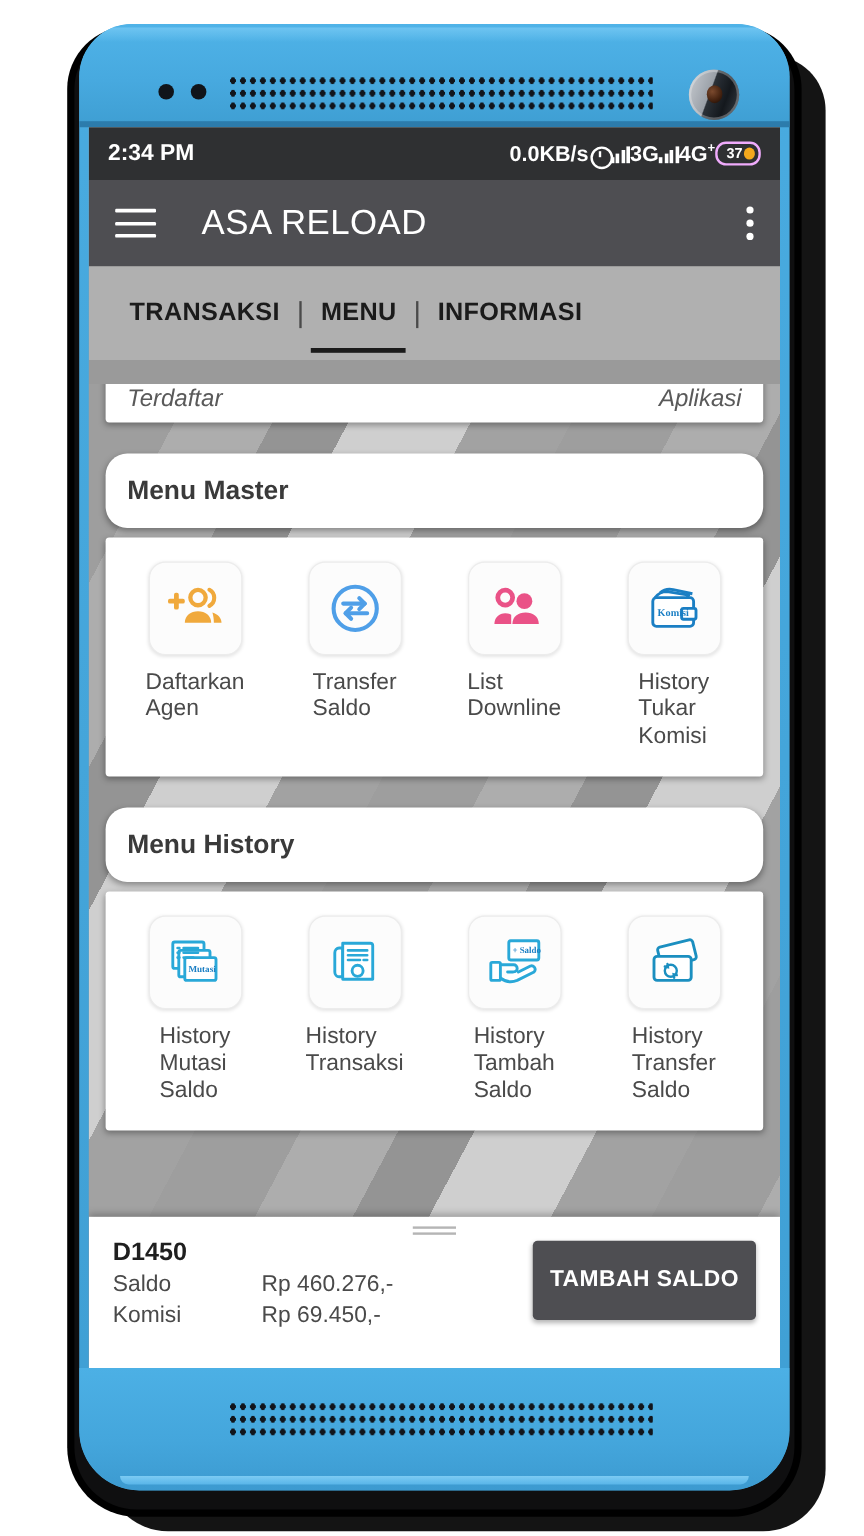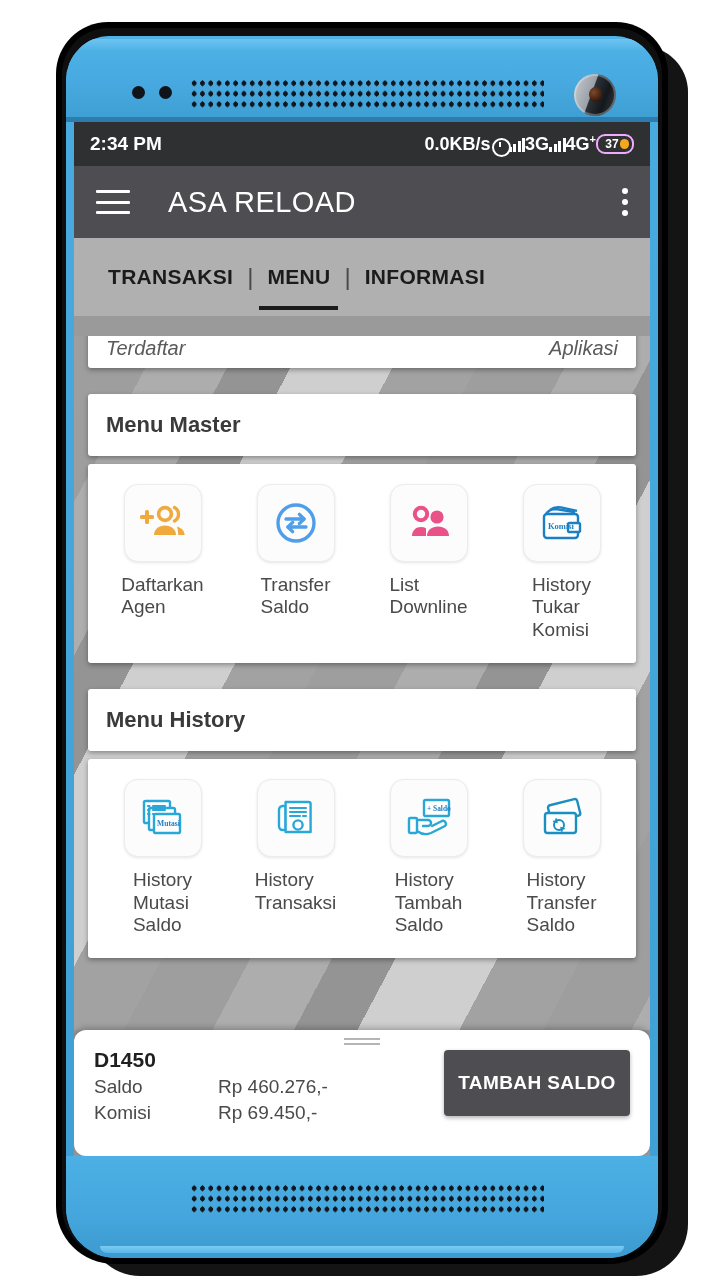--- a/index.html
+++ b/index.html
@@ -14,21 +14,21 @@
   #phone-frame {
     position: absolute;
     left: 62px; top: 28px;
     width: 600px; height: 1230px;
     border-radius: 46px 46px 52px 52px;
     background: #0f0f10;
     box-shadow: 0 0 0 6px #000, 26px 18px 0 0 rgba(0,0,0,0.92);
   }
   #phone-body {
     position: absolute;
-    left: 66px; top: 36px;
+    left: 66px; top: 20px;
     width: 592px; height: 1222px;
     border-radius: 44px 44px 50px 50px;
     background: linear-gradient(180deg,#49abe0 0%,#3f9fd4 100%);
     overflow: hidden;
   }
   
   #bezel-top {
     position: absolute; left:0; top:0; width:100%; height:86px;
     background: linear-gradient(180deg,#4fb3e8 0%,#47a9df 55%,#3e9ed2 100%);
     border-radius: 44px 44px 0 0;
@@ -174,21 +174,21 @@
   }
   #card-clipped-inner {
     position:absolute; left:0; right:0; bottom:0;
     display:flex; justify-content:space-between;
     padding: 0 18px 8px 18px;
     font-size: 20px; color:#5a5a5a;font-style:italic;
   }
 
   .section-header {
     margin-top: 26px; height: 62px; display:flex; align-items:center;
-    padding-left: 18px; font-size: 22px; font-weight:bold; color:#3a3a3a;
+    padding-left: 18px; font-size: 22px; font-weight:bold; color:#3a3a3a;border-radius:18px;
   }
 
   .menu-grid {
     margin-top: 8px; padding: 20px 8px 22px 8px;
     display:grid; grid-template-columns: repeat(4, 1fr);
   }
   .menu-item {
     display:flex; flex-direction:column; align-items:center; cursor:pointer;
   }
   .icon-tile {
@@ -201,21 +201,20 @@
   .menu-label {
     margin-top: 12px; font-size: 19px; color:#4a4a4a; 
     line-height: 1.18; white-space: pre-line;
   }
 
   
   #bottom-bar {
     position:absolute; left:0; right:0; bottom:0; height:126px;
     background:#fff; box-shadow: 0 -2px 6px rgba(0,0,0,.25);
     padding: 14px 20px 0 20px;
-    border-radius: 12px;
   }
   #drag-handle {
     position:absolute; left:50%; top:8px; transform:translateX(-50%);
     width:36px; height:7px;
   }
   #drag-handle i { display:block; height:2px; background:#b5b5b5; margin-bottom:3px;}
   #bottom-row { display:flex; align-items:flex-start; }
   #bottom-info { flex:1 1 auto; padding-top: 4px;}
   #account-id { font-size:21px; font-weight:bold; color:#1f1f1f; }
   .balance-line { display:flex; margin-top:4px; font-size:19px; color:#4a4a4a; }

